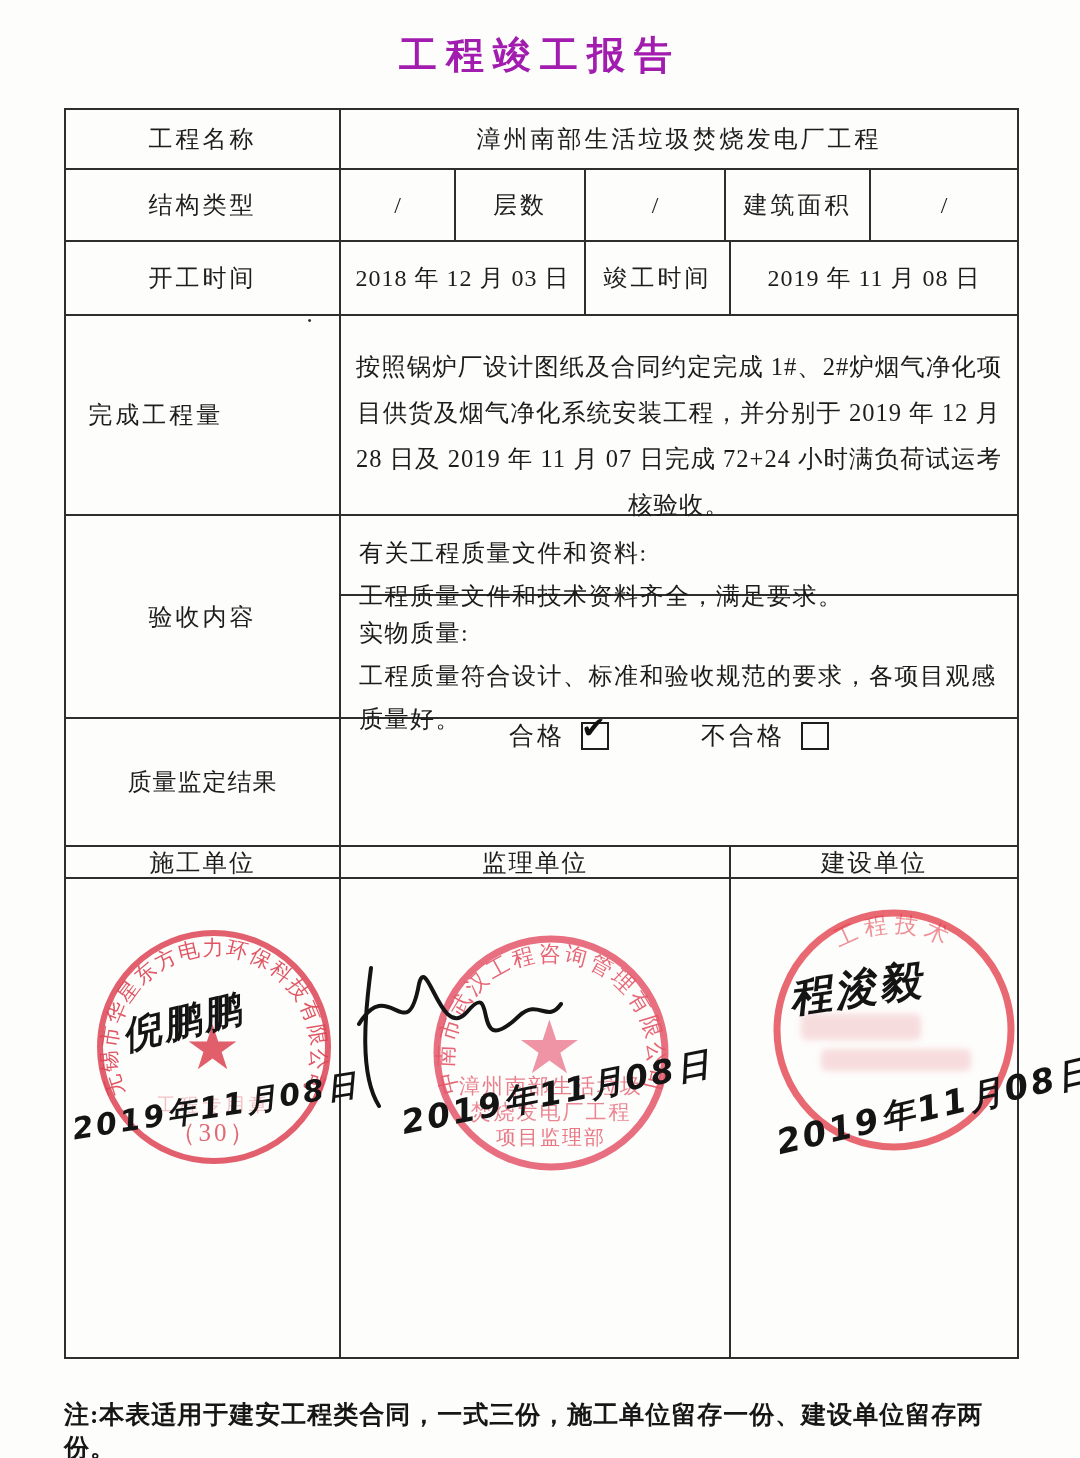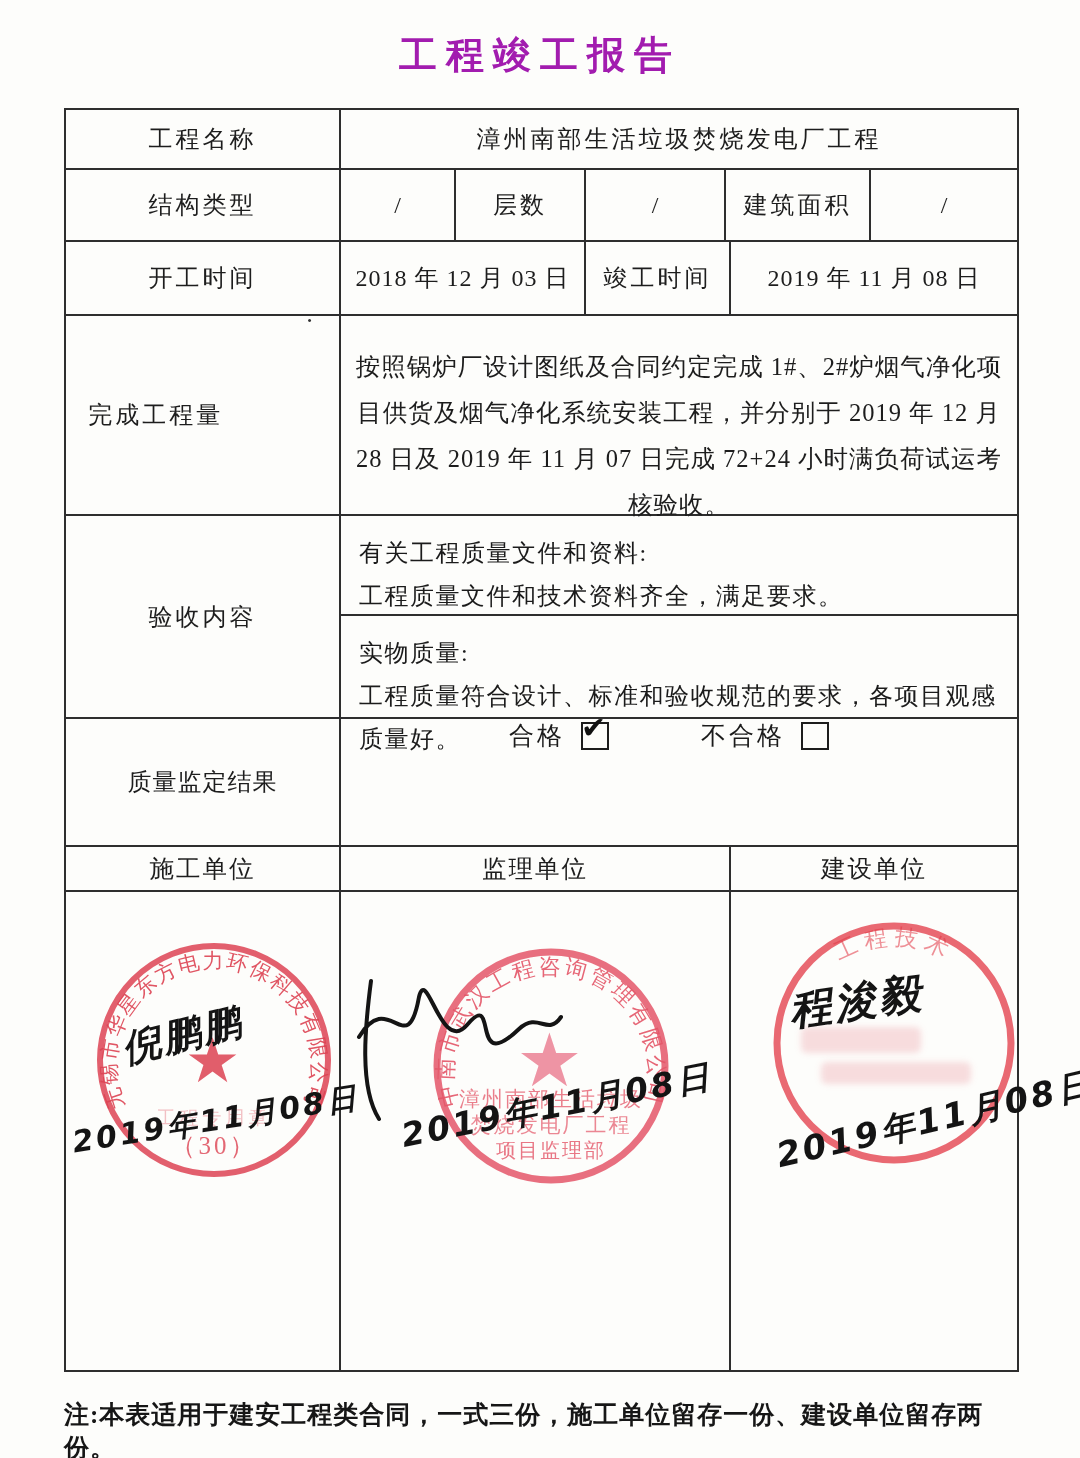--- a/index.html
+++ b/index.html
@@ -26,21 +26,21 @@
   .cell:not(:last-child){border-right:2px solid #2e2e2e;}
   .w275{width:275px;flex:none;}
   .grow{flex:1;}
   .slash{letter-spacing:0;}
   .para{
     flex:1;display:block;padding:28px 14px 25px 14px;text-align:center;
     font-size:24.5px;line-height:46px;letter-spacing:1px;
   }
   .accept-col{flex:1;display:flex;flex-direction:column;}
   .accept-box{box-sizing:border-box;padding:16px 6px 6px 18px;font-size:24px;line-height:43px;letter-spacing:1.5px;}
-  .accept-box.first{height:100px;border-bottom:2px solid #2e2e2e;}
+  .accept-box.first{height:80px;border-bottom:2px solid #2e2e2e;}
   .accept-box.second{height:101px;}
   .label-stack{flex-direction:row;gap:12px;}
   .stray{font-size:26px;line-height:10px;align-self:flex-start;margin-left:70px;color:#333;}
   .qc-content{flex:1;display:flex;align-items:flex-start;}
   .qc-group{display:flex;align-items:center;gap:16px;font-size:25px;letter-spacing:3px;}
   .qc-g1{margin-left:168px;}
   .qc-g2{margin-left:92px;}
   .chk{
     width:24px;height:24px;border:2.5px solid #1d1d1d;display:inline-block;
     position:relative;background:transparent;flex:none;
@@ -130,21 +130,21 @@
               <span class="tick">✔</span>
             </span>
         </div>
         <div class="qc-group qc-g2">
           <span>不合格</span>
           <span class="chk"></span>
         </div>
       </div>
     </div>
 
-    <div class="row" style="height:45px">
+    <div class="row" style="height:32px">
       <div class="cell w275 unit-header">施工单位</div>
       <div class="cell unit-header" style="width:390px">监理单位</div>
       <div class="cell unit-header grow">建设单位</div>
     </div>
 
     <div class="row" style="height:478px">
 
       <div class="cell w275 stamp-cell">
         <svg class="stamp" style="left:20px;top:40px" width="256" height="256" viewBox="0 0 256 256">
           <circle cx="128" cy="128" r="114" fill="none" stroke="#dd4353" stroke-width="6" opacity="0.85"></circle>

